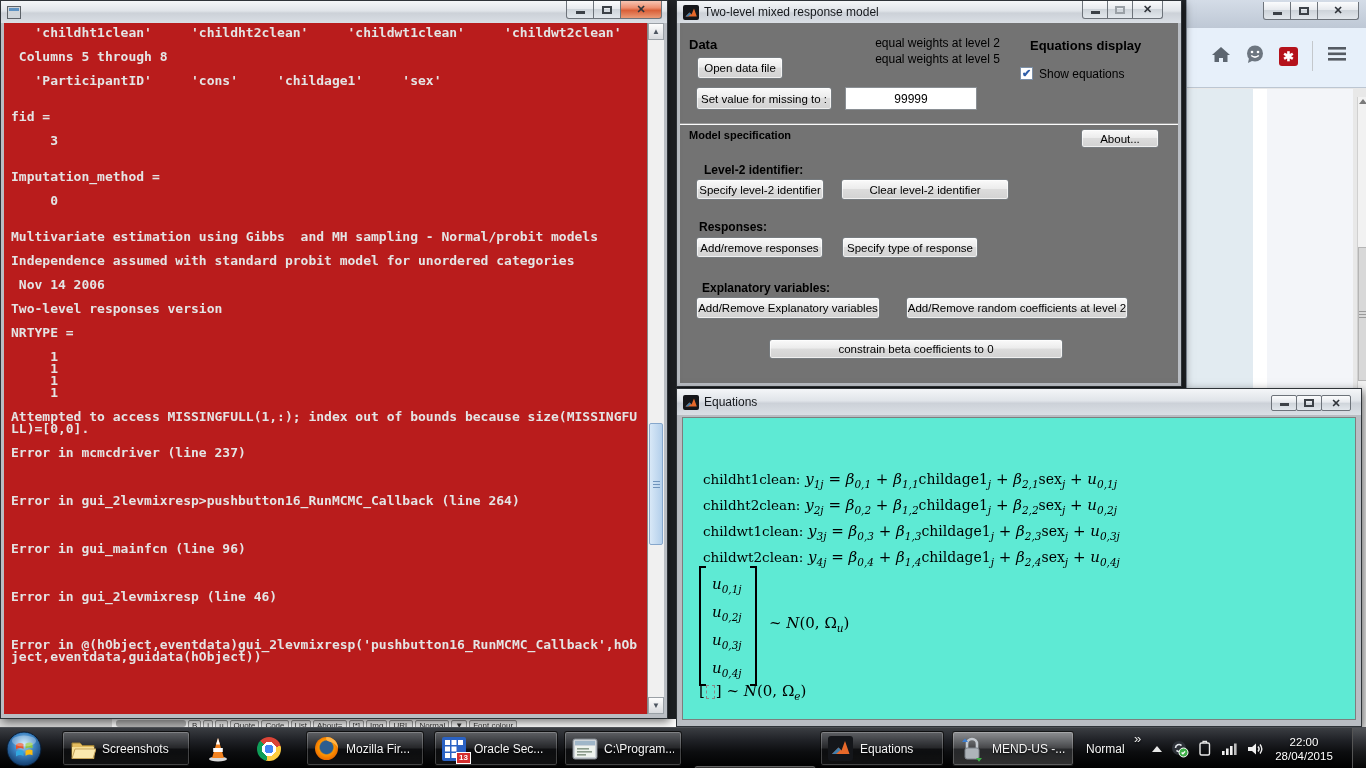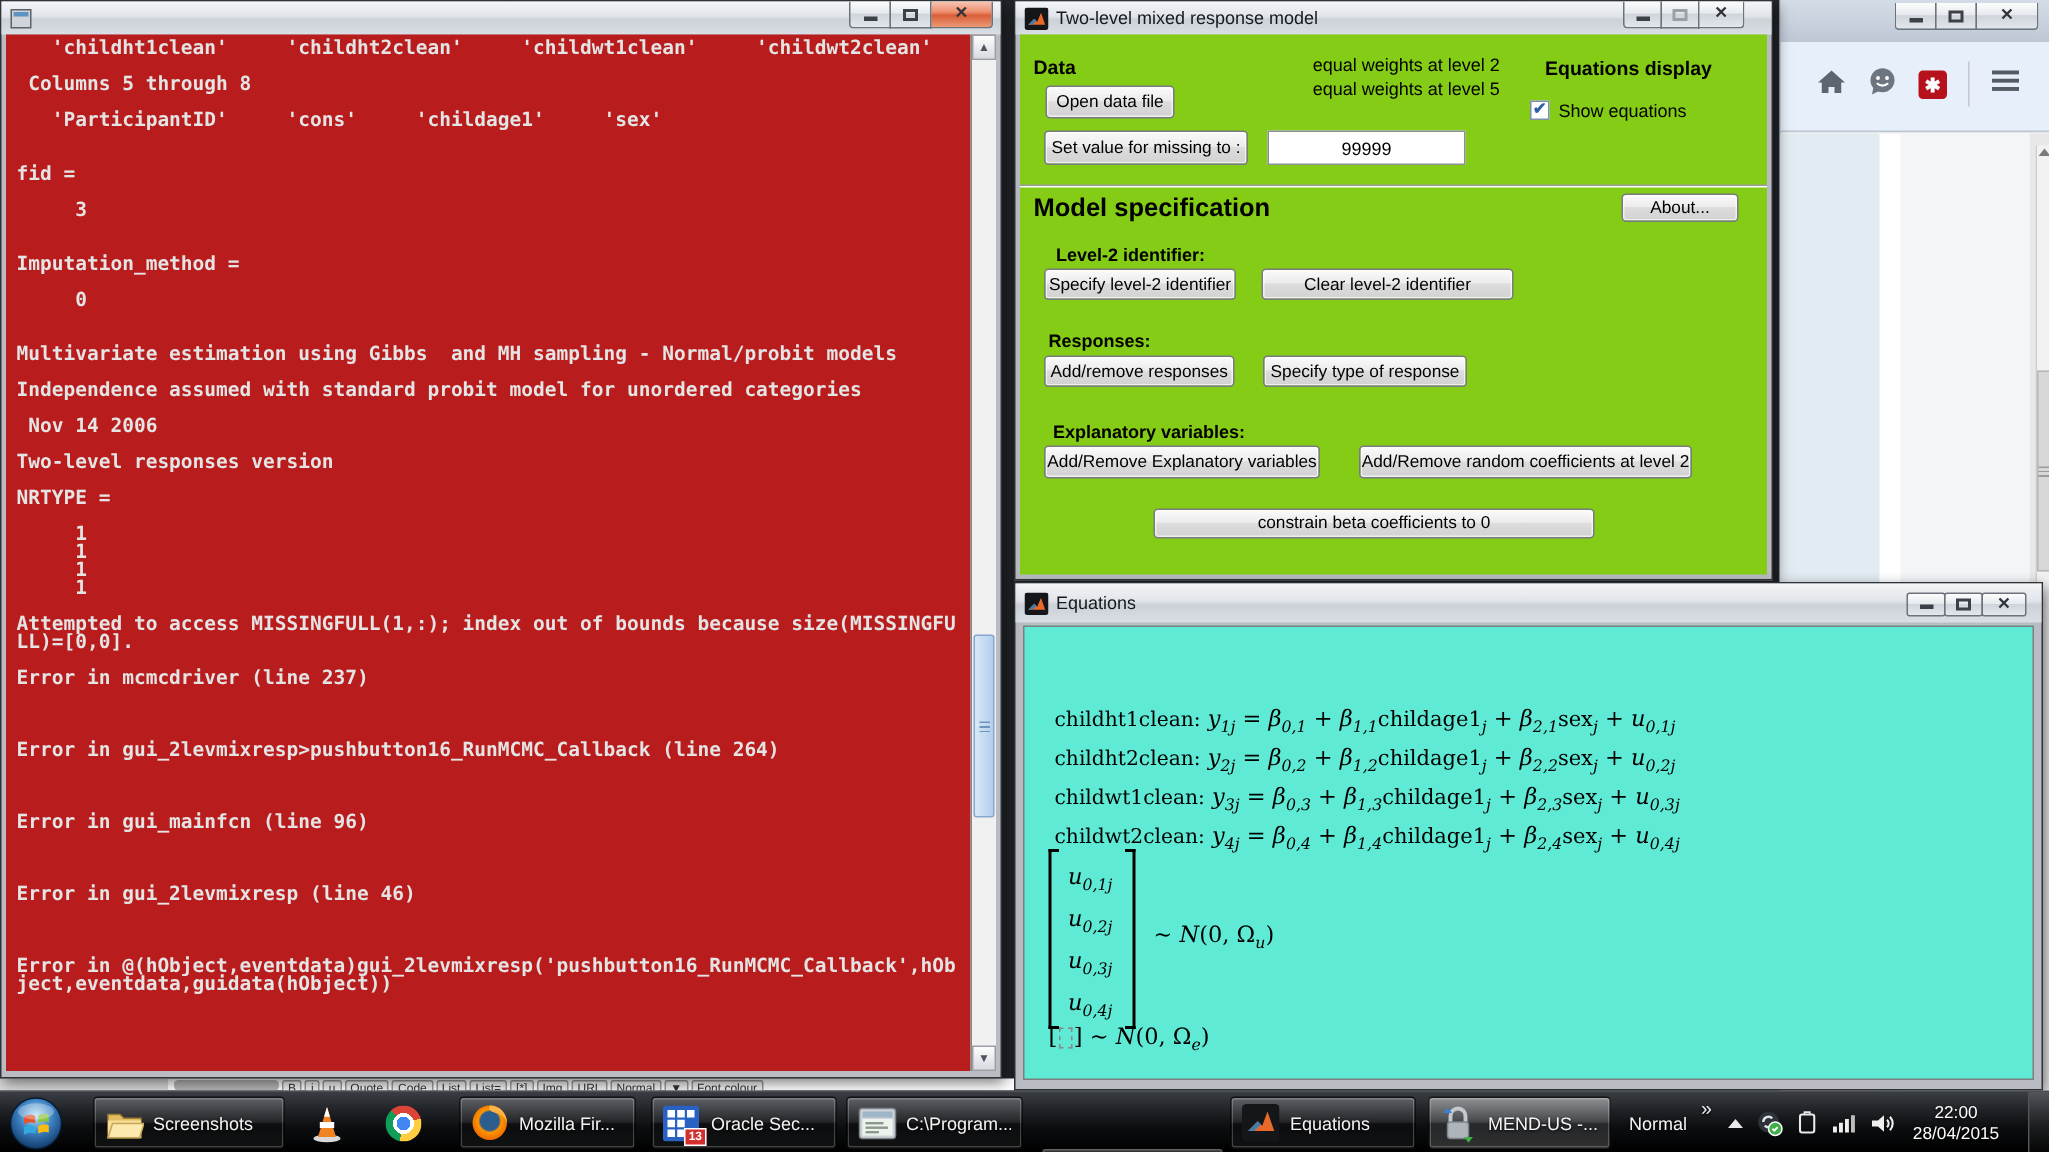--- a/index.html
+++ b/index.html
@@ -42,21 +42,21 @@
   
   #editor-strip { left:0; top:719px; width:676px; height:8px; background:#fff; z-index:30; overflow:hidden; position:absolute; }
   #editor-left { position:absolute; left:0; top:0; width:112px; height:8px; background:#d9d9d9; }
   #editor-blob { position:absolute; left:116px; top:1px; width:70px; height:7px; background:#b5b5b5; border-radius:3px; }
   #editor-btns { position:absolute; left:188px; top:1px; display:flex; gap:2px; }
   .ebtn { font-size:8px; line-height:9px; padding:0 3px; border:1px solid #9a9a9a; background:#efefef; color:#333;
     border-radius:2px; white-space:nowrap; }
 
   
   #model-dialog { left:676px; top:0; width:506px; height:387px; z-index:20; }
-  #dialog-content { position:absolute; left:3px; right:3px; top:22px; bottom:3px; background:#84cc16; font-size:12px; color:#000; }
+  #dialog-content { position:absolute; left:3px; right:3px; top:22px; bottom:3px; background:#737373; font-size:12px; color:#000; }
   .mlabel { position:absolute; font-weight:bold; color:#000; }
   .mbtn { position:absolute; display:flex; align-items:center; justify-content:center;
     background:linear-gradient(#fafafa,#ececec 45%,#dcdcdc 50%,#d2d2d2); border:1px solid #777c80; border-radius:3px;
     font-size:11.5px; color:#000; cursor:default; box-shadow:inset 0 0 0 1px rgba(255,255,255,.65); white-space:nowrap; }
   #missing-input { position:absolute; background:#fff; border:1px solid #8a8f94; display:flex; align-items:center; justify-content:center; font-size:12px; }
   .hsep { position:absolute; left:0; right:0; height:2px; border-top:1px solid #9b9b9b; border-bottom:1px solid #fcfcfc; }
   #show-eq-box { position:absolute; width:13px; height:13px; background:#fff; border:1px solid #7c90a8; display:flex; align-items:center; justify-content:center;
     font-size:11px; color:#2f5faa; font-weight:bold; line-height:1; }
   .matlab-ico { width:16px; height:15px; flex:0 0 auto; }
 
@@ -257,21 +257,21 @@
 <div id="editor-strip">
   <div id="editor-left"></div>
   <div id="editor-blob"></div>
   <div id="editor-btns">
       <span class="ebtn">B</span>
       <span class="ebtn">i</span>
       <span class="ebtn">u</span>
       <span class="ebtn">Quote</span>
       <span class="ebtn">Code</span>
       <span class="ebtn">List</span>
-      <span class="ebtn">List=</span>
+      <span class="ebtn">About=</span>
       <span class="ebtn">[*]</span>
       <span class="ebtn">Img</span>
       <span class="ebtn">URL</span>
       <span class="ebtn">Normal</span>
       <span class="ebtn">▼</span>
       <span class="ebtn">Font colour</span>
     </div>
 </div>
 
 <div id="model-dialog" class="win">
@@ -302,21 +302,21 @@
       <div>equal weights at level 2</div>
       <div>equal weights at level 5</div>
     </div>
     <span class="mlabel" style="left:350px;top:15px;font-size:13px;">Equations display</span>
     <div class="mbtn" style="left:17px;top:34px;width:86px;height:22px;">Open data file</div>
     <div id="show-eq-box" style="left:340px;top:44px;">✔</div>
     <span class="abs" style="left:359px;top:44px;font-size:12px;">Show equations</span>
     <div class="mbtn" style="left:16px;top:64px;width:136px;height:23px;">Set value for missing to :</div>
     <div id="missing-input" style="left:165px;top:64px;width:132px;height:23px;">99999</div>
     <div class="hsep" style="top:100px;"></div>
-    <span class="mlabel" style="left:9px;top:106px;font-size:17px;">Model specification</span>
+    <span class="mlabel" style="left:9px;top:106px;font-size:11px;">Model specification</span>
     <div class="mbtn" style="left:401px;top:106px;width:78px;height:19px;">About...</div>
     <span class="mlabel" style="left:24px;top:140px;">Level-2 identifier:</span>
     <div class="mbtn" style="left:16px;top:156px;width:128px;height:21px;">Specify level-2 identifier</div>
     <div class="mbtn" style="left:161px;top:156px;width:168px;height:21px;">Clear level-2 identifier</div>
     <span class="mlabel" style="left:19px;top:197px;">Responses:</span>
     <div class="mbtn" style="left:16px;top:214px;width:127px;height:21px;">Add/remove responses</div>
     <div class="mbtn" style="left:162px;top:214px;width:136px;height:21px;">Specify type of response</div>
     <span class="mlabel" style="left:22px;top:258px;">Explanatory variables:</span>
     <div class="mbtn" style="left:16px;top:274px;width:184px;height:22px;">Add/Remove Explanatory variables</div>
     <div class="mbtn" style="left:226px;top:274px;width:222px;height:22px;">Add/Remove random coefficients at level 2</div>

